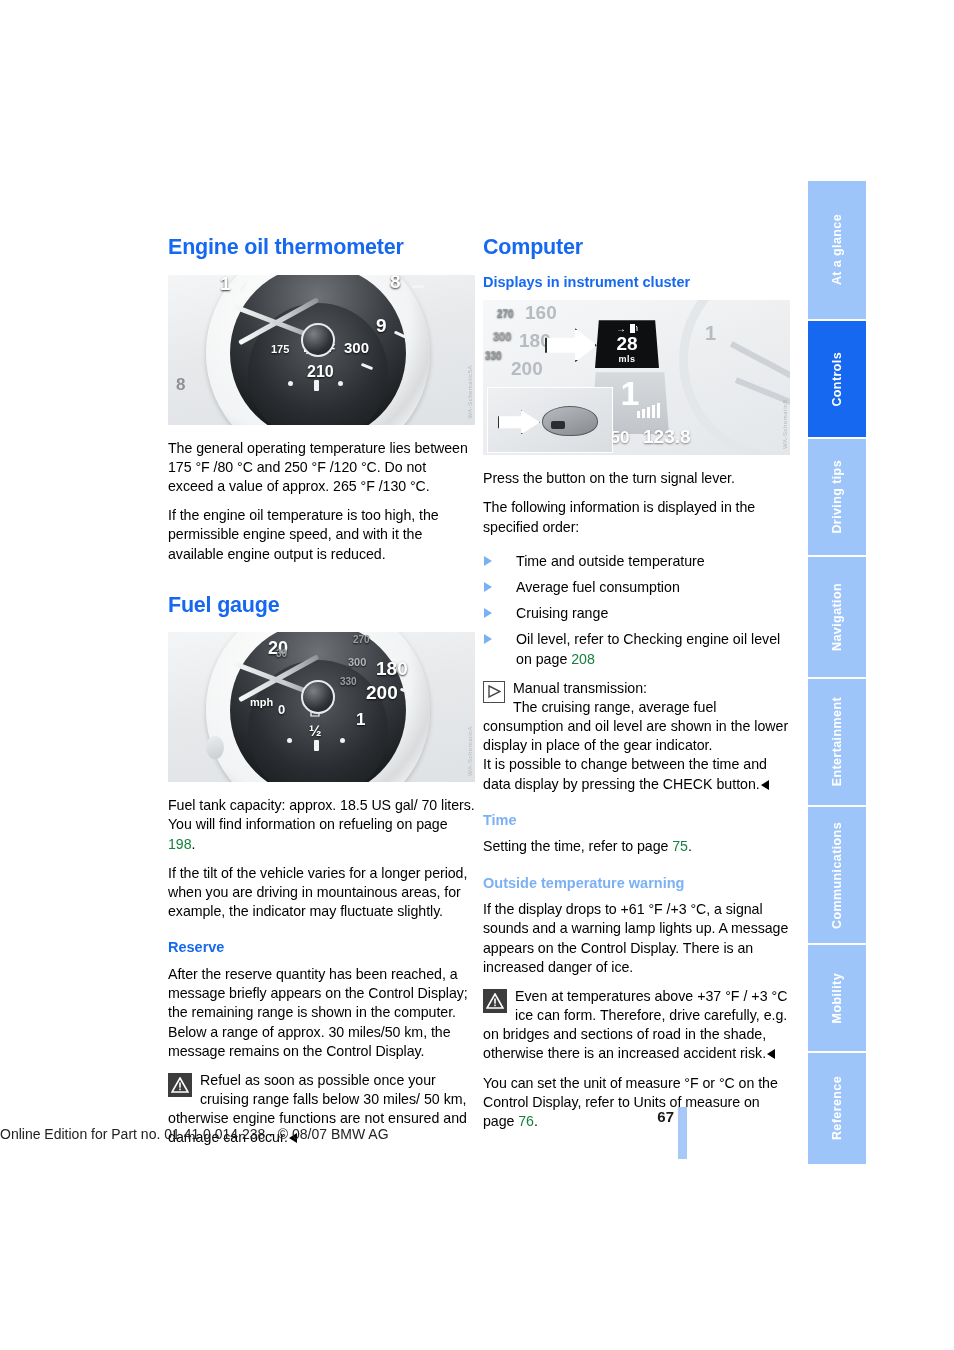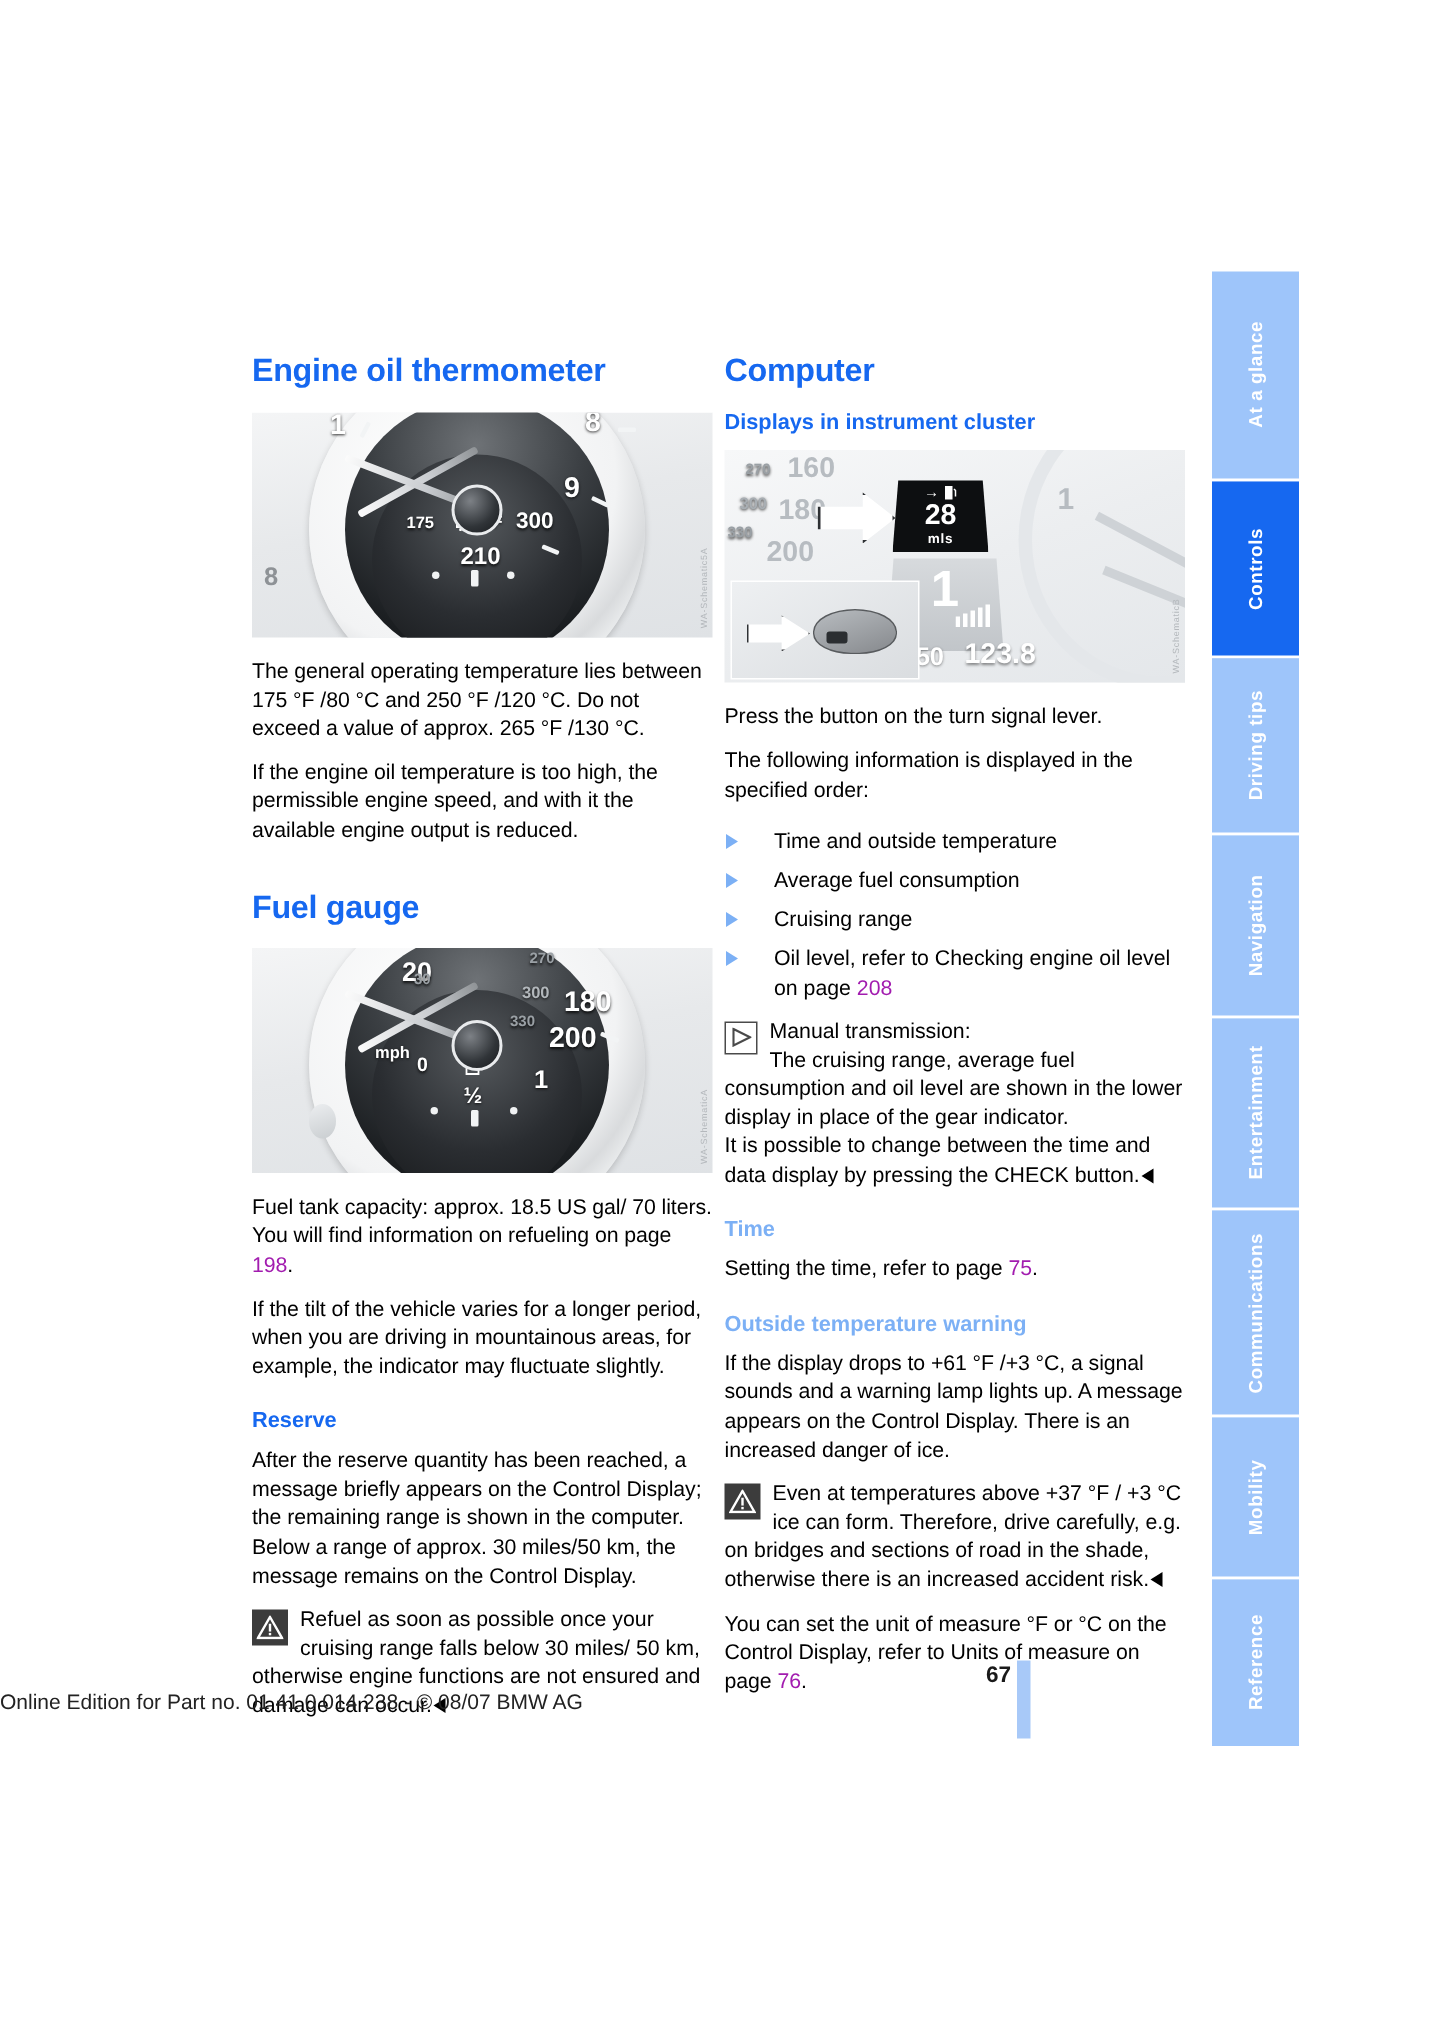--- a/index.html
+++ b/index.html
@@ -85,21 +85,21 @@
   }
   h2.sub.light { color: #7cb0f5; }
   h2.sub.gap   { margin-top: 18px; }
 
   p.body {
     font-size: 14.2px;
     line-height: 1.35;
     margin: 0 0 10px 0;
     letter-spacing: -0.05px;
   }
-  .ref { color: #a21caf; }
+  .ref { color: #15803d; }
 
   
   ul.bullets {
     list-style: none;
     margin: 15px 0 10px 0;
     padding: 0;
   }
   ul.bullets li {
     position: relative;
     padding-left: 33px;

